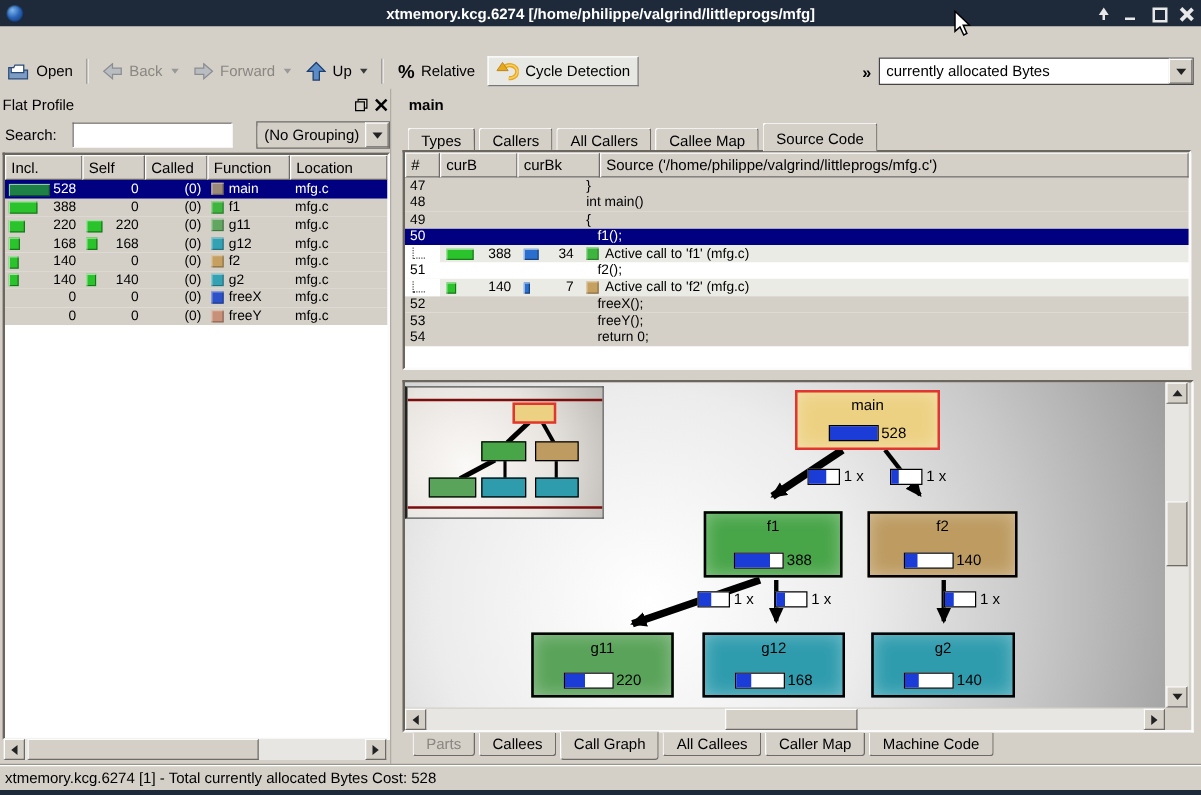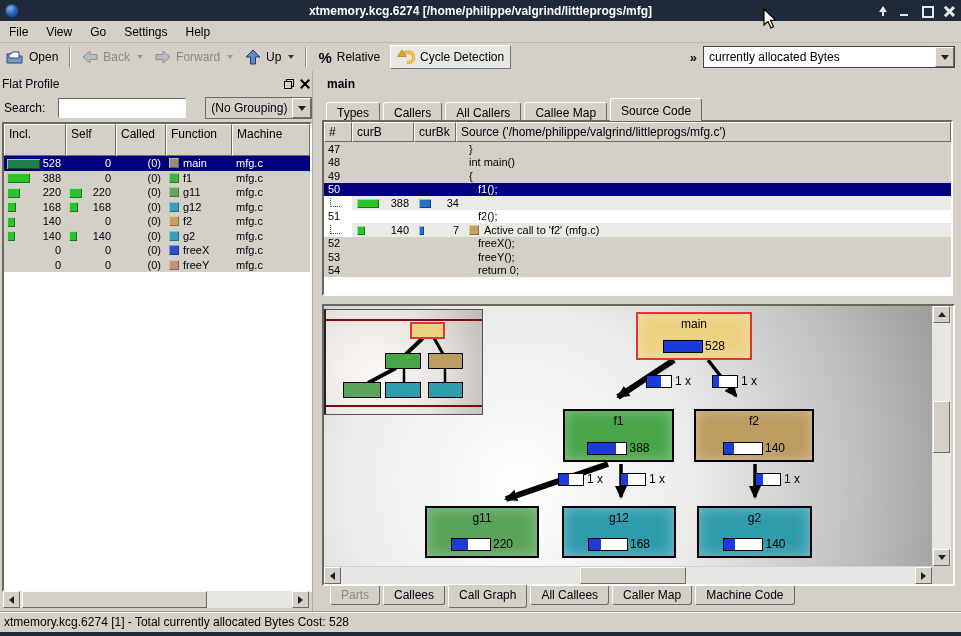--- a/index.html
+++ b/index.html
@@ -46,21 +46,21 @@
   .close-ic{position:relative;width:10px;height:10px;}
   .close-ic .x1,.close-ic .x2{left:4px;top:-1px;width:2px;height:12px;background:#000;}
   #searchrow{position:absolute;left:4px;top:26px;right:2px;height:22px;display:flex;align-items:center;gap:13px;}
   #searchrow label{font-size:12px;}
   #searchinput{width:120px;height:16px;border:1px solid;border-color:#6e6a66 #fdfdfd #fdfdfd #6e6a66;background:#fff;font-size:11px;padding:1px 3px;outline:none;}
   #groupcombo{width:118px;margin-left:6px;border-color:#6e6a66;background:#d4d0c8;justify-content:flex-end;}
   #groupcombo .cval{background:#d4d0c8;}
   #groupcombo .cbtn{background:#d4d0c8;border:1px solid;border-color:#fdfdfd #6e6a66 #6e6a66 #fdfdfd;}
   
   #fptable{position:absolute;left:2px;top:51px;width:306px;height:466px;background:#fff;border:2px solid;border-color:#6b675f #fbfbfb #fbfbfb #6b675f;overflow:hidden;}
-  .fphead{display:flex;height:32px;}
+  .fphead{display:flex;height:20px;}
   .hcell{background:#d4d0c8;border:1px solid;border-color:#fdfdfd #6e6a66 #6e6a66 #fdfdfd;padding:2px 4px;font-size:12px;box-sizing:border-box;}
   .fprow{display:flex;height:14.5px;background:#d4d0c8;align-items:center;}
   .fprow.sel{background:#000080;color:#fff;}
   .c-incl{width:62px;position:relative;box-sizing:border-box;}
   .c-self{width:50px;position:relative;box-sizing:border-box;}
   .c-called{width:50px;text-align:right;padding-right:5px;box-sizing:border-box;}
   .c-fn{width:66px;display:flex;align-items:center;gap:4px;padding-left:3px;box-sizing:border-box;}
   .c-loc{flex:1;padding-left:4px;}
   .numr{display:block;text-align:right;padding-right:5px;}
   .gbar{position:absolute;left:3px;top:1.5px;height:10px;background:#2bc32b;box-shadow:inset 1px 1px 0 rgba(255,255,255,.55),inset -1px -1px 0 rgba(0,0,0,.4);}
@@ -147,27 +147,20 @@
       <div class="wc">
           <div class="max-box"></div>
         </div>
       <div class="wc">
           <div class="x1"></div>
           <div class="x2"></div>
         </div>
     </div>
   </div>
 
-  <div id="menubar">
-    <span class="menu-item">File</span>
-    <span class="menu-item">View</span>
-    <span class="menu-item">Go</span>
-    <span class="menu-item">Settings</span>
-    <span class="menu-item">Help</span>
-  </div>
 
   <div id="toolbar">
     <div class="tbtn">
       <svg width="18" height="15">
           <path d="M1 13 L1 4 L6 4 L8 6 L16 6 L16 13 Z" fill="#7d9cc4" stroke="#2a4a7a"></path>
           <path d="M3 8 L13 8 L13 2 L6 2 L5 4 L3 4 Z" fill="#fff" stroke="#2a4a7a"></path>
         </svg>
       <span>Open</span>
     </div>
     <div class="tsep"></div>
@@ -238,21 +231,21 @@
           </span>
       </div>
     </div>
 
     <div id="fptable">
       <div class="fphead">
         <span class="hcell" style="width:62px">Incl.</span>
         <span class="hcell" style="width:50px">Self</span>
         <span class="hcell" style="width:50px">Called</span>
         <span class="hcell" style="width:66px">Function</span>
-        <span class="hcell" style="flex:1">Machine</span>
+        <span class="hcell" style="flex:1">Location</span>
       </div>
       <div class="fprow sel">
         <span class="c-incl">
             <i class="gbar dark" style="width:33px"></i>
             <span class="numr">528</span>
           </span>
         <span class="c-self">
             <span class="numr">0</span>
           </span>
         <span class="c-called">(0)</span>
@@ -389,21 +382,21 @@
     <span class="tab">Callers</span>
     <span class="tab">All Callers</span>
     <span class="tab">Callee Map</span>
     <span class="tab active">Source Code</span>
   </div>
 
   <div id="srcpane">
     <div class="srchead">
       <span class="hcell" style="width:28px">#</span>
       <span class="hcell" style="width:62px">curB</span>
-      <span class="hcell" style="width:42px">curBk</span>
+      <span class="hcell" style="width:66px">curBk</span>
       <span class="hcell" style="flex:1">Source ('/home/philippe/valgrind/littleprogs/mfg.c')</span>
     </div>
     <div class="srow">
       <span class="s-num">47</span>
         <span class="s-curb"></span>
         <span class="s-curbk"></span>
       <span class="s-src">}</span>
     </div>
     <div class="srow">
       <span class="s-num">48</span>
@@ -427,20 +420,24 @@
       <span class="s-num">
           <span class="treebranch"></span>
         </span>
       <span class="s-curb">
           <i class="cbar" style="width:22px"></i>
           <span class="numr">388</span>
         </span>
       <span class="s-curbk">
           <i class="cbar blue" style="width:12px"></i>
           <span class="numr">34</span>
+        </span>
+      <span class="s-src">
+          <span class="fnic fc-f1"></span>
+          <span>Active call to 'f1' (mfg.c)</span>
         </span>
     </div>
     <div class="srow cost">
       <span class="s-num">51</span>
         <span class="s-curb"></span>
         <span class="s-curbk"></span>
       <span class="s-src ind">f2();</span>
     </div>
     <div class="srow call">
       <span class="s-num">

